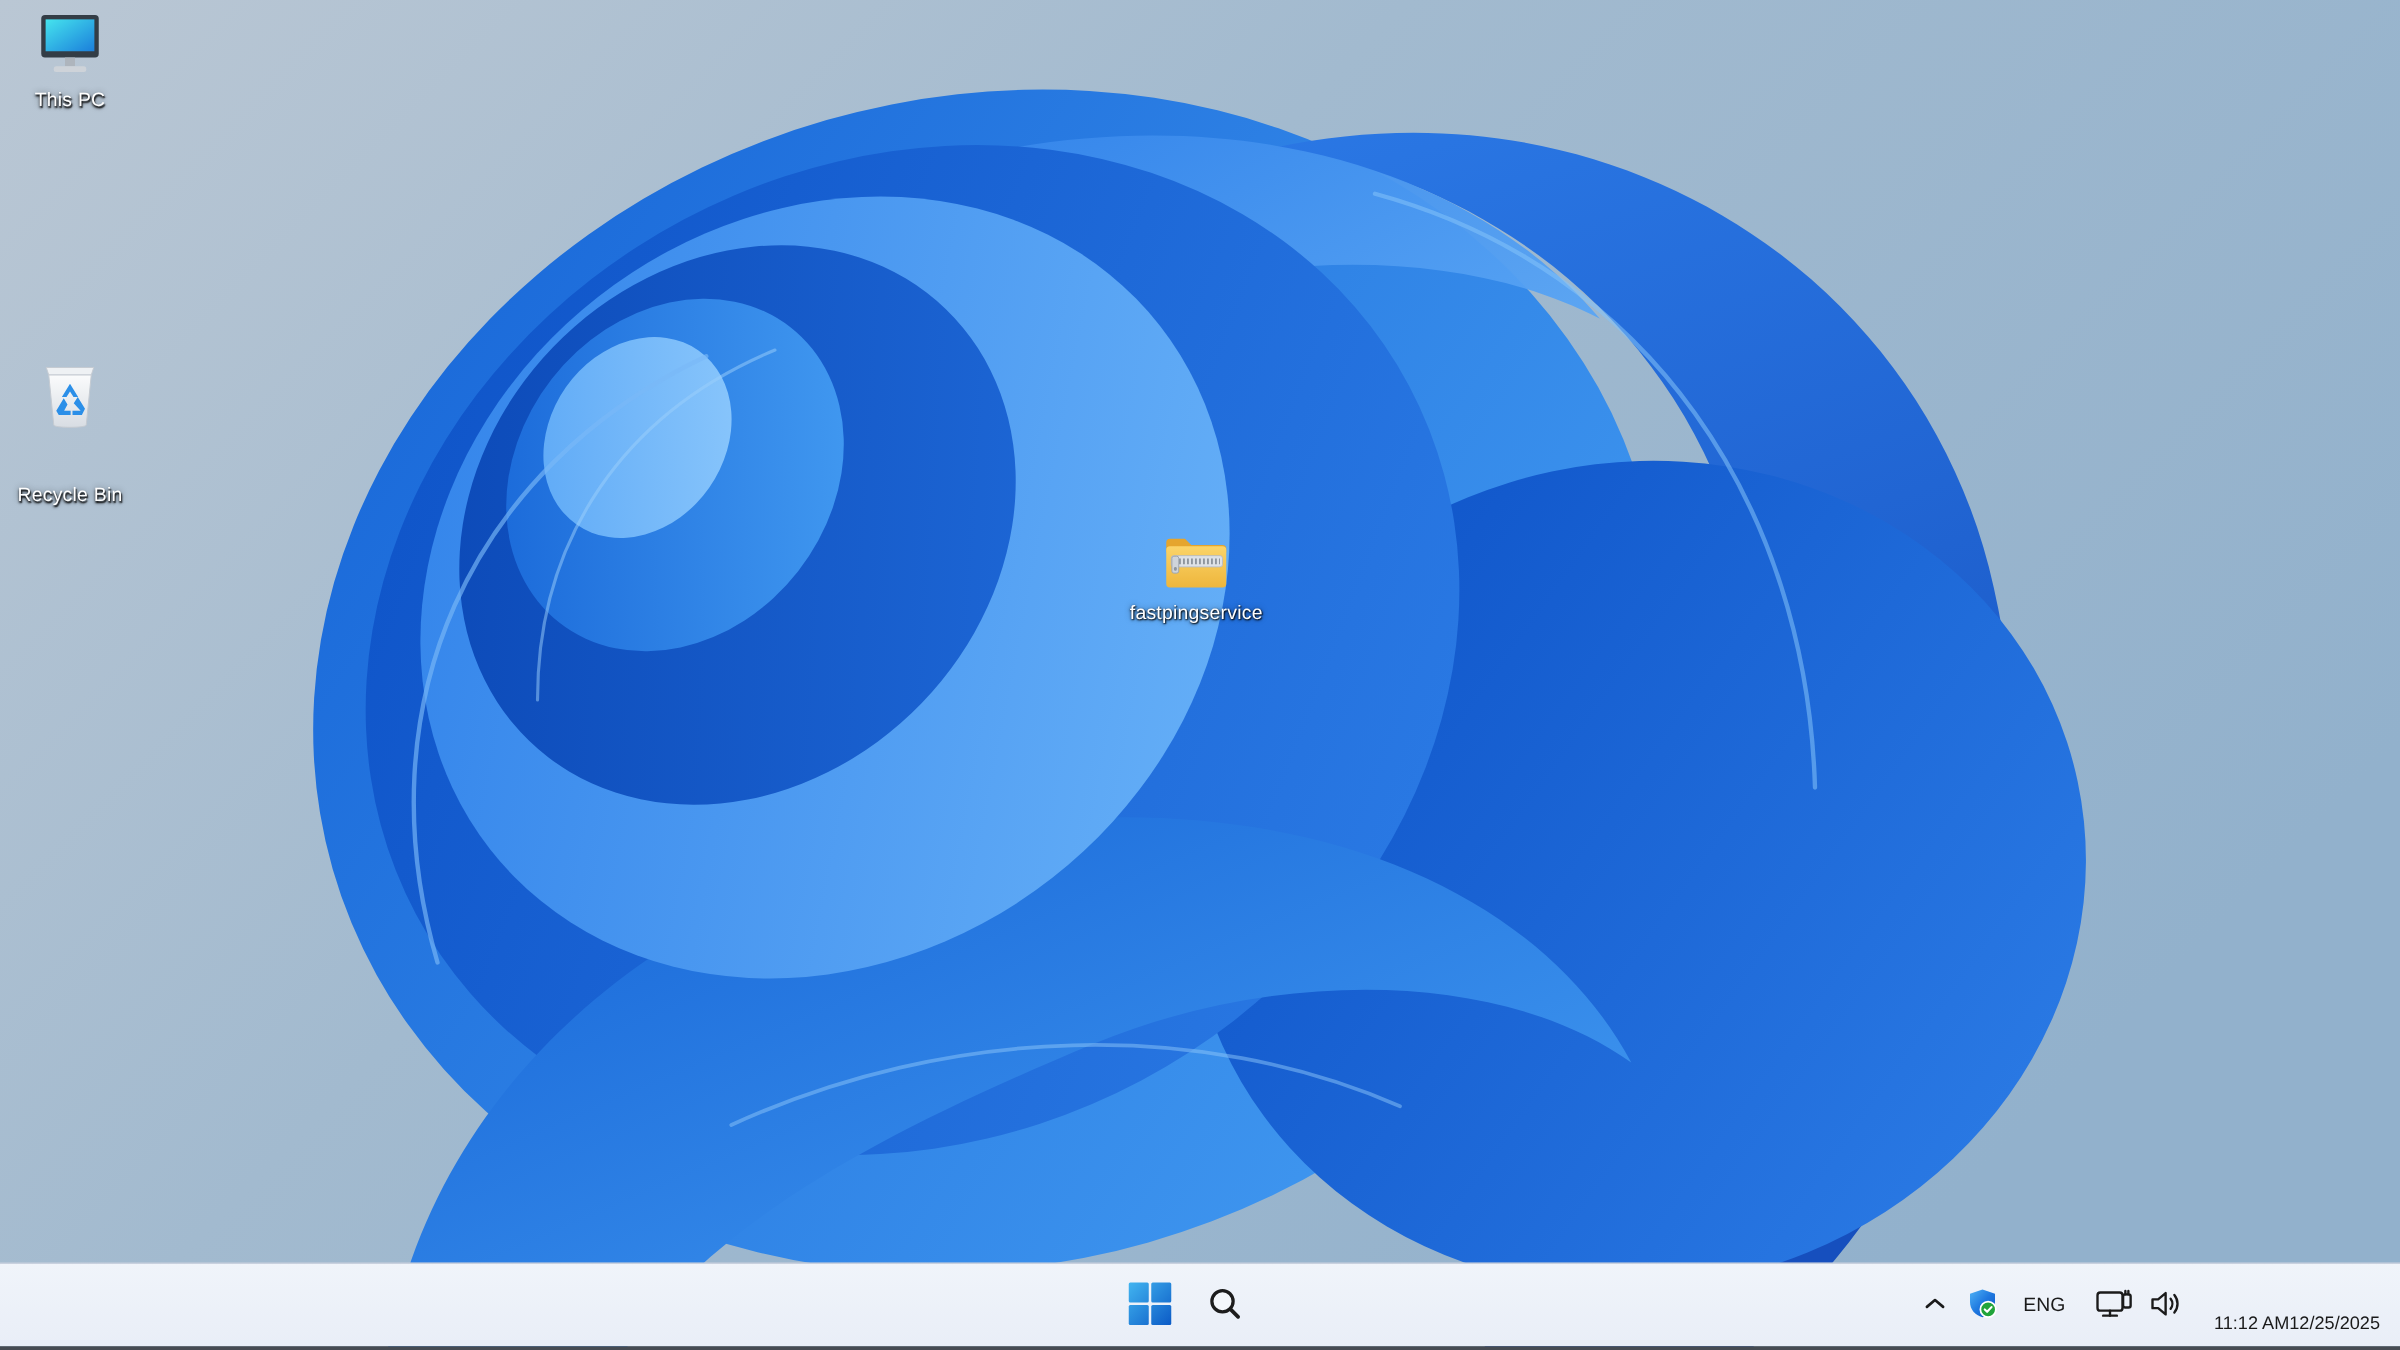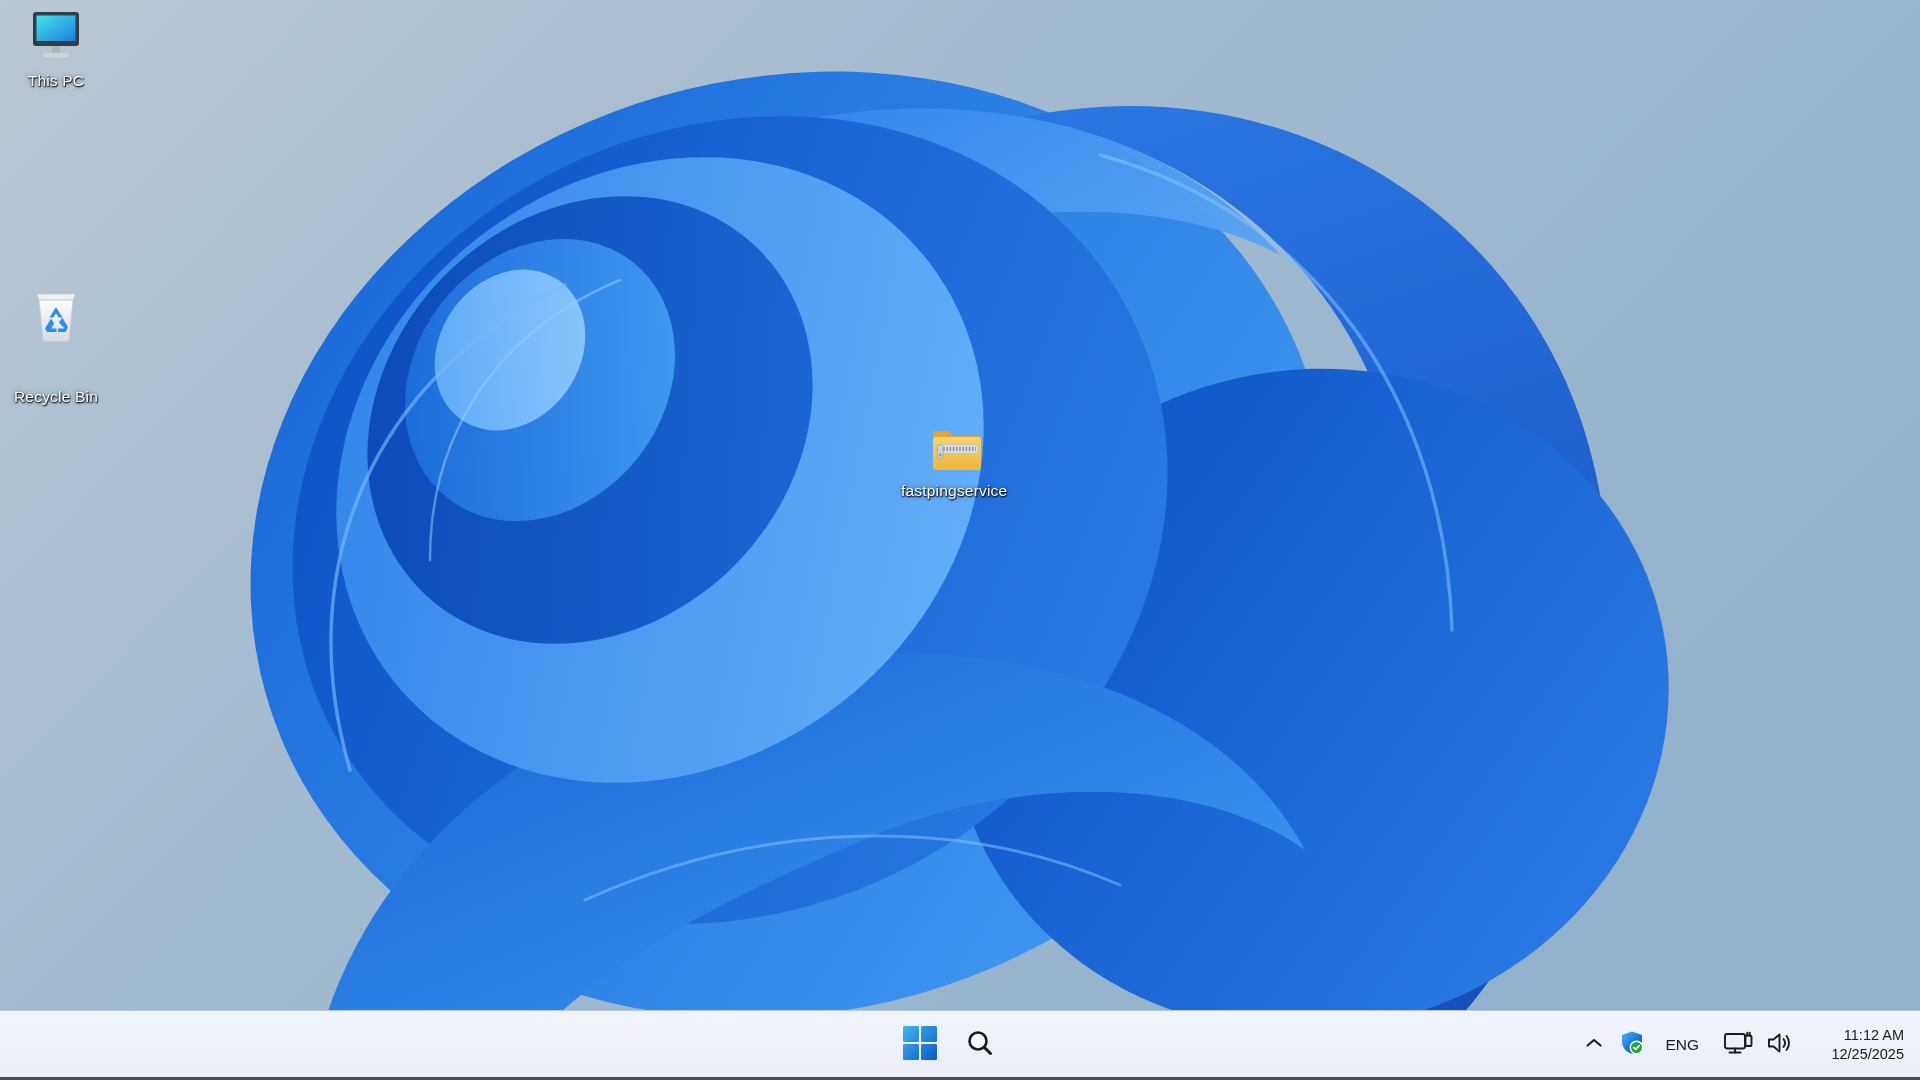--- a/index.html
+++ b/index.html
@@ -27,21 +27,21 @@
     display: flex;
     flex-direction: column;
     align-items: center;
     gap: 6px;
     cursor: default;
   }
   .icon-cell .glyph { display: flex; align-items: flex-end; justify-content: center; }
   .icon-cell svg { display: block; }
   .icon-label {
     max-width: 112px;
-    text-align: left;
+    text-align: center;
     font-size: 15.5px;
     line-height: 1.38;
     color: #ffffff;
     letter-spacing: 0.2px;
     text-shadow: 0 1px 2px rgba(0,0,0,0.9), 0 0 5px rgba(0,0,0,0.38), 1px 1px 1px rgba(0,0,0,0.65);
     word-break: normal;
   }
   #cell-thispc   { left: 8px;  top: 10px;  }
   #cell-chrome   { left: 8px;  top: 138px; }
   #cell-recycle  { left: 8px;  top: 286px; gap: 40px; }
@@ -97,21 +97,21 @@
     display: flex;
     align-items: center;
     justify-content: center;
     border-radius: 6px;
     cursor: default;
     color: #1b1b1b;
   }
   .tray-lang { font-size: 15.5px; color: #1b1b1b; padding: 0 10px; }
   .tray-netvol { gap: 12px; padding: 0 10px; }
   .tray-clock {
-    flex-direction: column;
+    flex-direction: row;
     align-items: flex-end;
     justify-content: center;
     line-height: 19px;
     font-size: 14.5px;
     color: #1a1a1a;
     padding: 0 8px 0 10px;
     min-width: 104px;
   }
 </style>
 </head>

